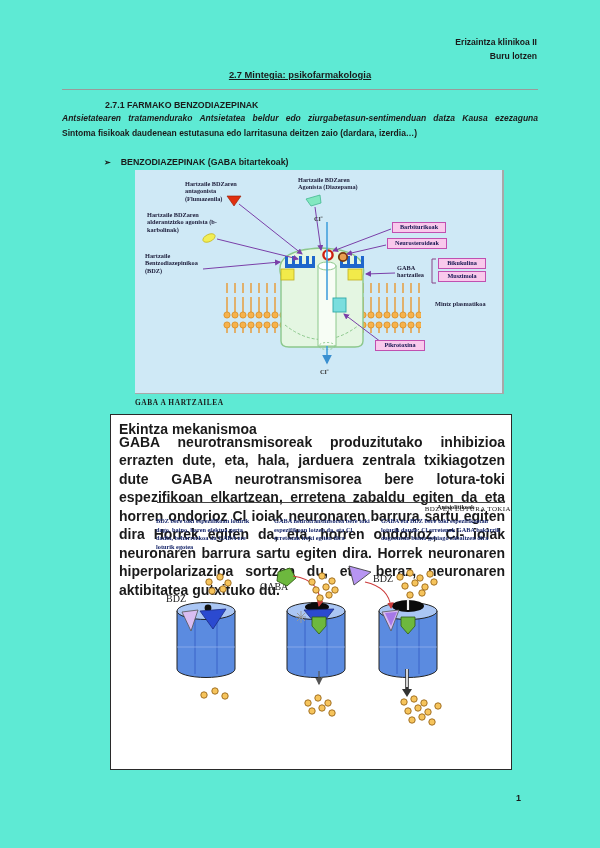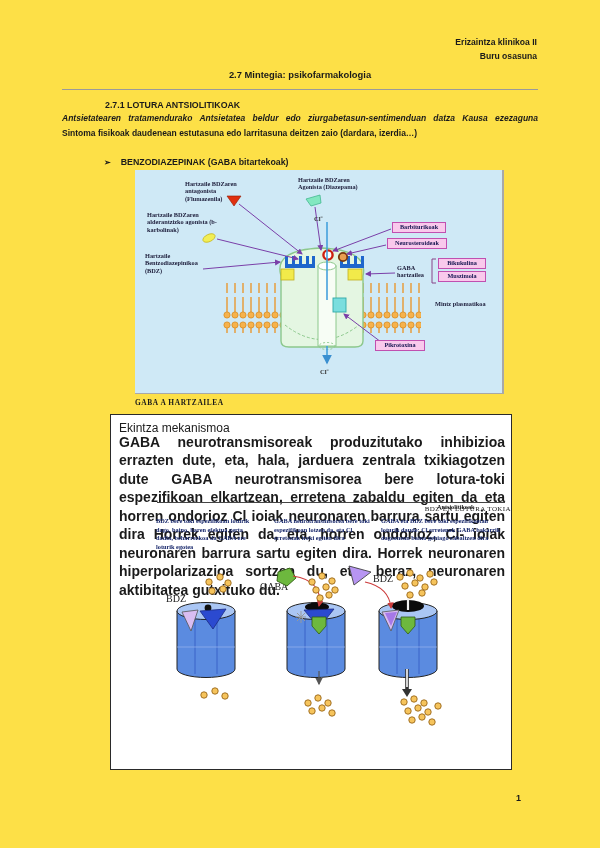--- a/index.html
+++ b/index.html
@@ -1,38 +1,38 @@
 <!DOCTYPE html>
 <html><head>
 <meta charset="utf-8">
 <style>
   html,body{margin:0;padding:0;background:#e8e8e8;}
-  .page{position:relative;width:600px;height:848px;background:#fde047;margin:0 auto;
+  .page{position:relative;width:600px;height:848px;background:#5eead4;margin:0 auto;
         font-family:"Liberation Sans",sans-serif;color:#1a1a1a;overflow:hidden;}
   .hdr{position:absolute;top:36px;right:63px;text-align:right;font-weight:bold;font-size:8.6px;line-height:1.6;}
-  .title{position:absolute;top:69px;left:0;width:100%;text-align:center;font-weight:bold;font-size:9.4px;}
+  .title{position:absolute;top:69px;left:0;width:100%;text-align:center;font-weight:bold;font-size:9.4px;text-decoration:underline;}
   .rule{position:absolute;top:89px;left:62px;right:62px;border-top:1.6px solid #9a9a9a;}
   .sect-h{position:absolute;top:100px;left:105px;font-weight:bold;font-size:8.8px;}
   .para{position:absolute;left:62px;width:476px;font-weight:600;font-size:8.5px;}
   .p1{top:113px;text-align:justify;text-align-last:justify;font-style:italic;}
   .p2{top:128px;}
   .bullet{position:absolute;top:157px;left:104px;font-size:8.8px;font-weight:bold;}
   .bglyph{margin-right:10px;font-size:8px;}
   .diagram1{position:absolute;top:170px;left:135px;width:367px;height:223px;background:#cfe9f6;
             border-right:2px solid #a8a8a8;border-bottom:1px solid #a8a8a8;}
   .diagram1 svg{position:absolute;top:0;left:0;}
   .dlabel{position:absolute;font-family:"Liberation Serif",serif;font-weight:bold;font-size:6.3px;
           line-height:1.18;color:#1c1c3a;}
   .pinkbox{position:absolute;background:#f9c9ec;border:1px solid #c050b0;font-family:"Liberation Serif",serif;
            font-weight:bold;font-size:6.2px;color:#141450;text-align:center;padding:1px 2px;line-height:1.1;}
   .cl{position:absolute;font-family:"Liberation Serif",serif;font-size:6.6px;color:#333;font-weight:bold;}
   .caption1{position:absolute;top:398px;left:135px;width:367px;text-align:left;
             font-family:"Liberation Serif",serif;font-weight:bold;font-size:7.4px;letter-spacing:0.6px;}
   .mechbox{position:absolute;top:414px;left:110px;width:400px;height:354px;border:1.4px solid #2a2a2a;background:#fff;}
-  .mech-h{position:absolute;top:6px;left:8px;font-weight:normal;font-size:12px;}
+  .mech-h{position:absolute;top:6px;left:8px;font-weight:bold;font-size:14px;}
   .mech-body{position:absolute;top:18px;left:8px;width:386px;font-size:14px;font-weight:600;
              line-height:1.32;text-align:justify;}
   .mech-rule{position:absolute;top:87px;left:46px;width:348px;border-top:1px solid #444;}
   .mech-title{position:absolute;top:90px;left:0;width:100%;text-align:right;
               font-family:"Liberation Serif",serif;font-weight:normal;font-size:7px;letter-spacing:0.4px;}
   .mech-title-right{position:absolute;top:88px;left:326px;width:68px;
               font-family:"Liberation Serif",serif;font-weight:bold;font-size:6.2px;}
   .mcol{position:absolute;top:102px;font-family:"Liberation Serif",serif;font-weight:bold;
         font-size:6.3px;line-height:1.35;color:#16266a;}
   .mcol1{left:45px;width:102px;}
@@ -42,27 +42,27 @@
   .cyl-svg{position:absolute;top:140px;left:0;}
   .pagenum{position:absolute;top:793px;left:516px;font-weight:bold;font-size:9px;}
 </style>
 </head>
 <body>
 
 <div class="page">
 
   <div class="hdr">
     <div>Erizaintza klinikoa II</div>
-    <div>Buru osasuna</div>
+    <div>Buru lotzen</div>
   </div>
 
   <div class="title">2.7 Mintegia: psikofarmakologia</div>
   <div class="rule"></div>
 
-  <div class="sect-h">2.7.1 LOTURA ANTSIOLITIKOAK</div>
+  <div class="sect-h">2.7.1 FARMAKO BENZODIAZEPINAK</div>
   <div class="para p1">Antsietatearen tratamendurako Antsietatea beldur edo ziurgabetasun-sentimenduan datza Kausa ezezaguna</div>
   <div class="para p2">Sintoma fisikoak daudenean estutasuna edo larritasuna deitzen zaio (dardara, izerdia…)</div>
 
   <div class="bullet">
     <span class="bglyph">➢</span><span>BENZODIAZEPINAK (GABA bitartekoak)</span>
   </div>
 
   <div class="diagram1">
     <svg width="367" height="223" viewBox="0 0 367 223">
       <defs>

